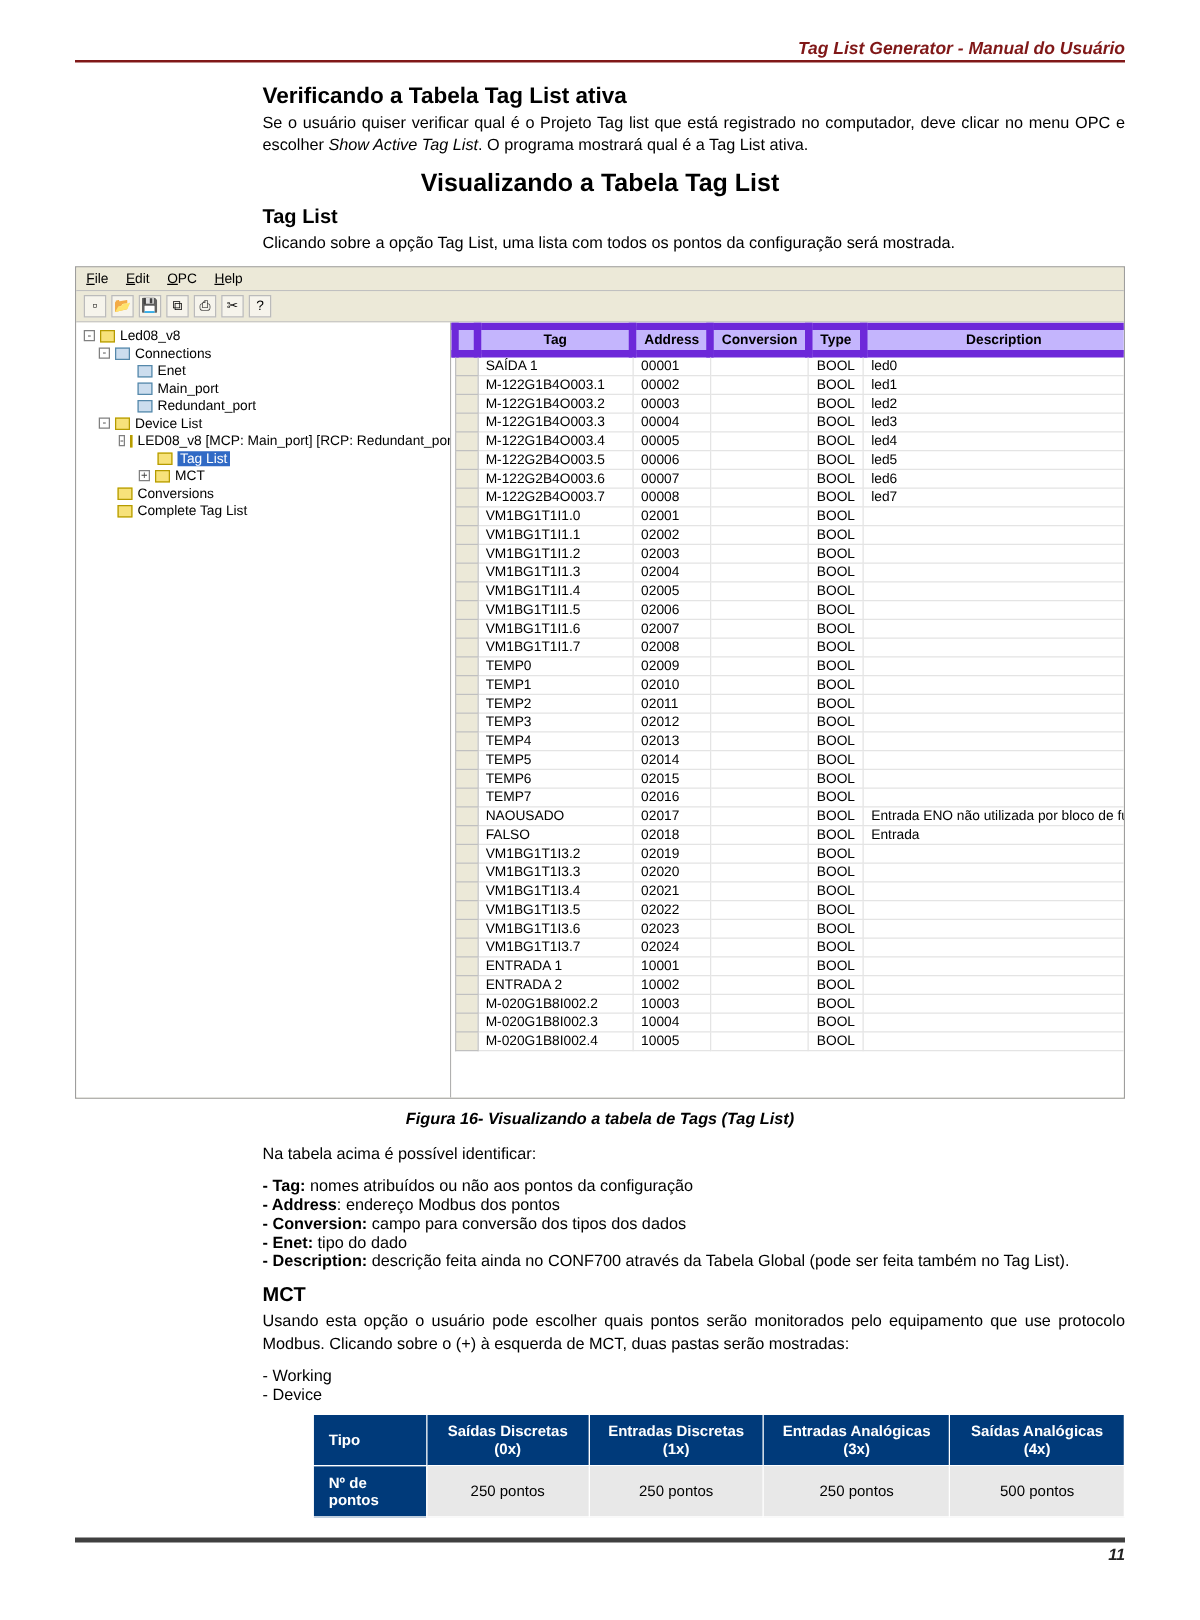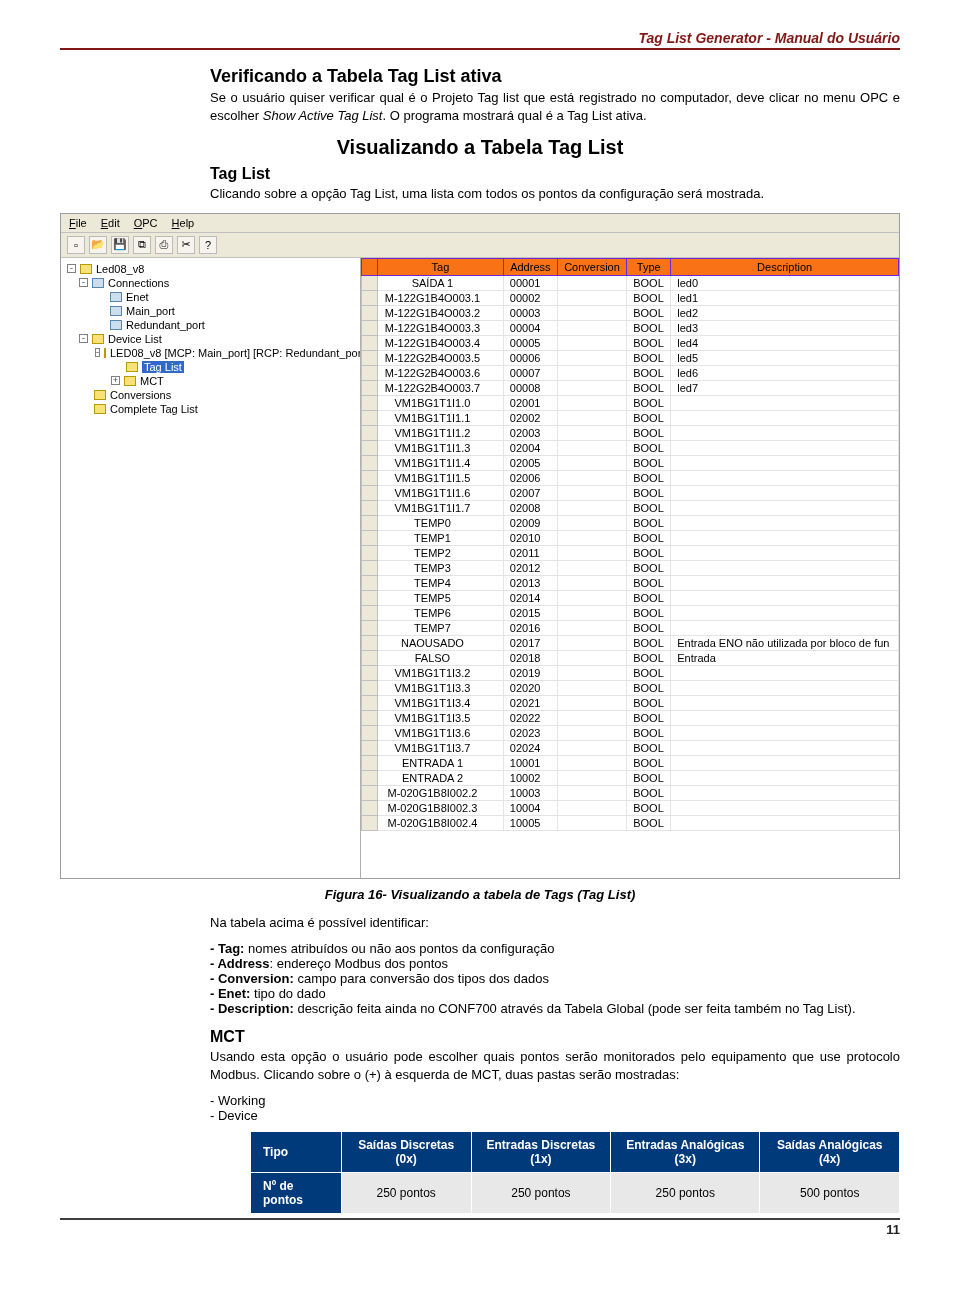--- a/index.html
+++ b/index.html
@@ -20,31 +20,31 @@
   .split { display:flex; height: 620px; }
   .tree-pane { width: 300px; background:#fff; border-right:1px solid #b0b0b0; padding:4px 2px; overflow:hidden; }
   .tree-item { white-space: nowrap; padding: 1px 0 1px 4px; display:flex; align-items:center; gap:4px; }
   .tw { display:inline-block; width:9px; height:9px; border:1px solid #808080; text-align:center; line-height:7px; font-size:9px; color:#444;}
   .tree-icon { width:12px; height:10px; background:#f7e27a; border:1px solid #b59b00; display:inline-block;}
   .tree-conn { width:12px; height:10px; background:#cde; border:1px solid #58a; display:inline-block;}
   .tree-sel { background:#316ac5; color:#fff; padding:0 2px; }
   .lvl1{padding-left:16px}.lvl2{padding-left:32px}.lvl3{padding-left:48px}
   .grid-pane { flex:1; background:#fff; overflow:hidden; }
   .grid-pane table { border-collapse: collapse; width:100%; font-size:11px; }
-  .grid-pane th { background:#f97316; border:1px solid #6d28d9; font-weight:normal; padding:2px 6px; text-align:center; }
+  .grid-pane th { background:#c4b5fd; border:6px solid #6d28d9; font-weight:bold; padding:2px 6px; text-align:center; }
   .grid-pane td { border:1px solid #e4e4e4; padding:1px 6px; white-space:nowrap; }
-  .grid-pane td.tag { text-align:center; padding-right:22px; }
+  .grid-pane td.tag { text-align:left; padding-right:22px; }
   .figcap { text-align:center; font-style:italic; font-weight:bold; margin:8px 0 12px 0; }
   .list-line { margin-left:0; }
   .summary-table { border-collapse:collapse; margin-top:8px; }
   .summary-table th, .summary-table td { border:1px solid #fff; padding:6px 12px; font-size:12px; text-align:center; }
   .summary-table th { background:#003a7a; color:#fff; font-weight:bold; }
   .summary-table .rowhead { background:#003a7a; color:#fff; font-weight:bold; text-align:left; }
   .summary-table td { background:#e8e8e8; }
-  .page-footer { border-top:2px solid #404040; margin-top:4px; text-align:right; font-weight:bold; color:#222; padding-top:2px; }
+  .page-footer { border-top:4px solid #404040; margin-top:16px; text-align:right; font-style:italic; font-weight:bold; color:#222; padding-top:2px; }
 </style>
 </head>
 <body>
 
 <div class="page">
   <div class="page-header">Tag List Generator - Manual do Usuário</div>
 
   <div class="indent">
     <div class="h2">Verificando a Tabela Tag List ativa</div>
     <p class="para">

